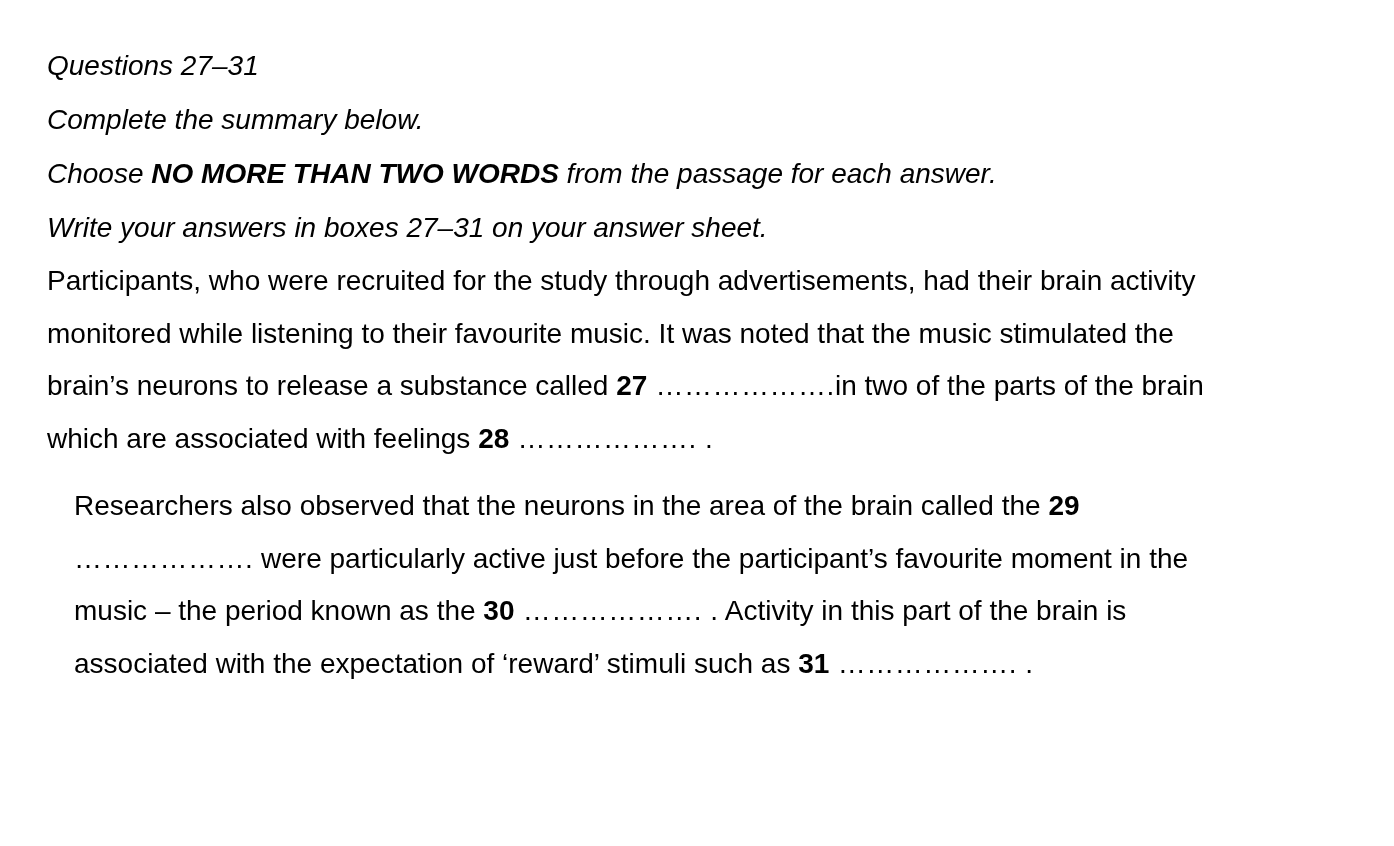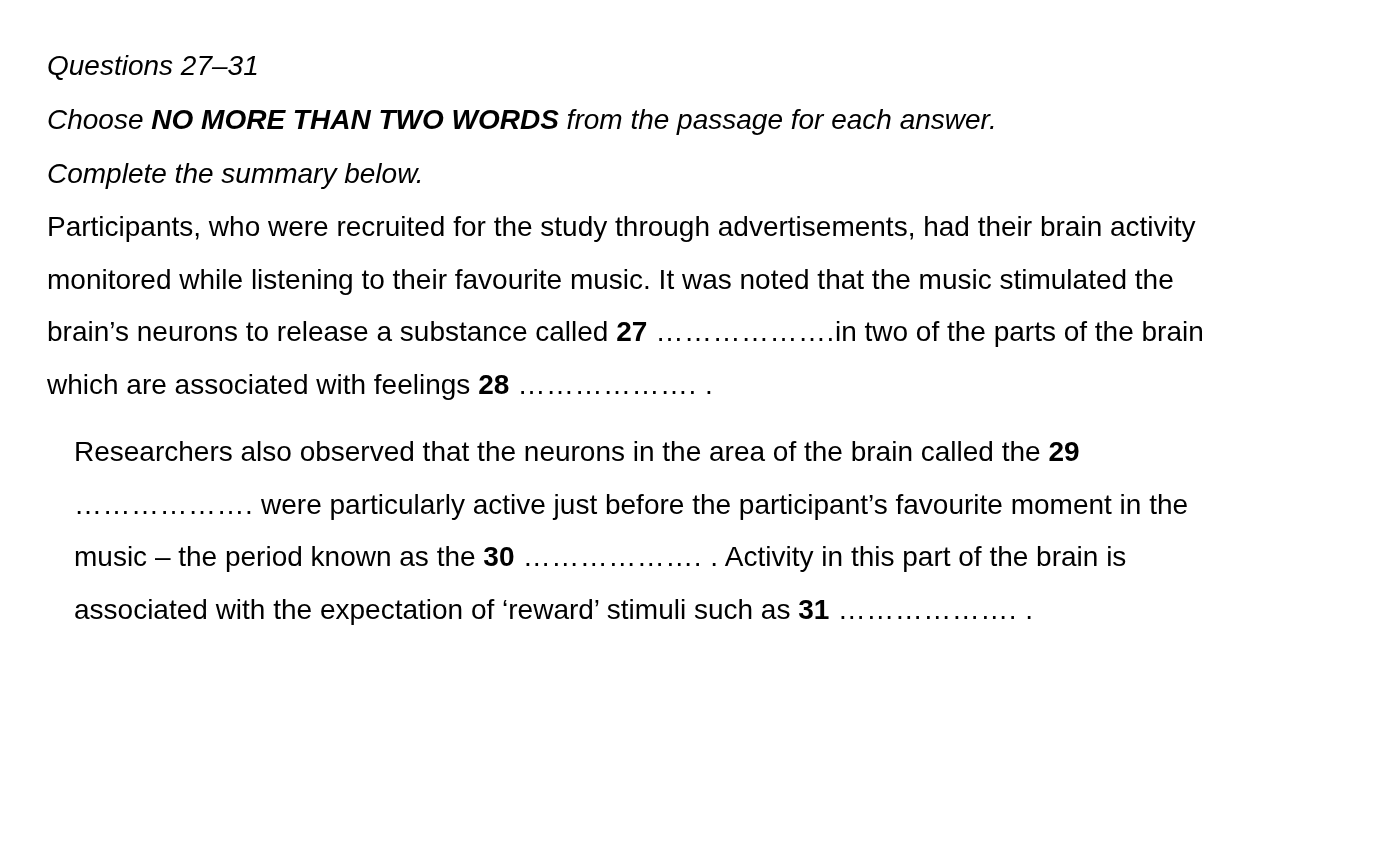--- a/index.html
+++ b/index.html
@@ -62,24 +62,27 @@
 </head>
 <body>
 
 <div class="page">
 
   <section class="instructions">
     <p class="instr-line">
       <span>Questions 27–31</span>
     </p>
     <p class="instr-line">
+      <span>Complete the summary below.</span>
+    </p>
+    <p class="instr-line">
       <span>Choose </span><span class="emph">NO MORE THAN TWO WORDS</span><span> from the passage for each answer.</span>
     </p>
     <p class="instr-line">
-      <span>Complete the summary below.</span>
+      <span>Write your answers in boxes 27–31 on your answer sheet.</span>
     </p>
   </section>
 
 
   <p class="body-para">
     <span>Participants, who were recruited for the study through advertisements, had their brain activity monitored while listening to their favourite music. It was noted that the music stimulated the brain’s neurons to release a substance called </span><span class="qnum">27</span><span class="blank"> ……………….</span><span>in two of the parts of the brain which are associated with feelings </span><span class="qnum">28</span><span class="blank"> ………………. .</span>
   </p>
 
   <p class="body-para second">
     <span>Researchers also observed that the neurons in the area of the brain called the </span><span class="qnum">29</span><span class="blank"> ……………….</span><span> were particularly active just before the participant’s favourite moment in the music – the period known as the </span><span class="qnum">30</span><span class="blank"> ………………. .</span><span> Activity in this part of the brain is associated with the expectation of ‘reward’ stimuli such as </span><span class="qnum">31</span><span class="blank"> ………………. .</span>

